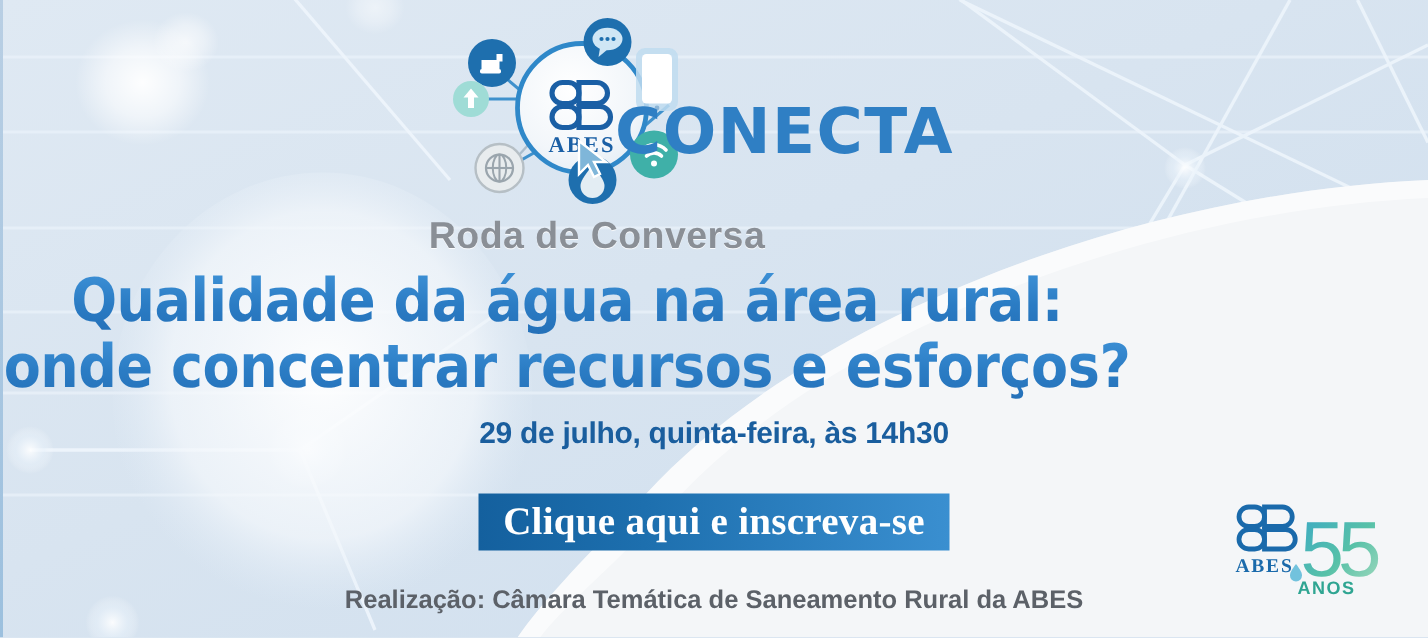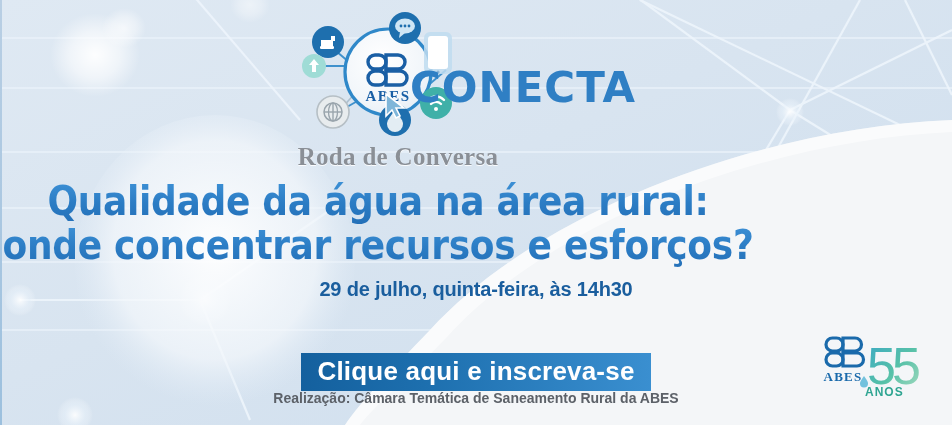--- a/index.html
+++ b/index.html
@@ -19,21 +19,21 @@
   .edge-line {
     position:absolute; left:0; top:0; width:2px; height:425px;
     background:linear-gradient(180deg,#b9cfe4,#9cc0de);
     z-index:12;
   }
 
   
   .kicker {
     position:absolute; left:0; top:143px; width:796px;
     text-align:center;
-    font-family:Liberation Serif, serif;
+    font-family:Liberation Sans, sans-serif;
     font-weight:bold; font-size:25px; letter-spacing:.3px;
     color:#8a8f96;
     text-shadow:0 1px 0 rgba(255,255,255,.85);
     z-index:20;
   }
 
   
   .headline {
     position:absolute; left:0; width:756px; text-align:center;
     font-family:"DejaVu Sans Condensed","Liberation Sans", sans-serif;
@@ -58,32 +58,31 @@
   
   .cta-wrap {
     position:absolute; left:0; top:329px; width:952px;
     text-align:center; z-index:21;
   }
   .cta {
     display:inline-block;
     padding:5px 16px 6px 16px;
     background:linear-gradient(90deg,#14609e 0%,#1d6fae 35%,#3a8fd0 100%);
     color:#ffffff;
-    font-family:Liberation Sans, sans-serif;
+    font-family:Liberation Serif, serif;
     font-weight:bold; font-size:26px; letter-spacing:.2px;
     cursor:pointer;
     line-height:1.05;
-    margin-top:24px;
   }
 
   
   .credit {
     position:absolute; left:0; top:390px; width:952px; text-align:center;
     font-family:"Liberation Sans", sans-serif;
-    font-weight:bold; font-size:14px;
+    font-weight:bold; font-size:17px;
     color:#5c6168;
     z-index:20;
   }
 
   
   .conecta {
     position:absolute; left:410px; top:63px;
     font-family:"DejaVu Sans","Liberation Sans", sans-serif;
     font-weight:bold; font-size:42px; letter-spacing:1px;
     color:#2f7fc4;

